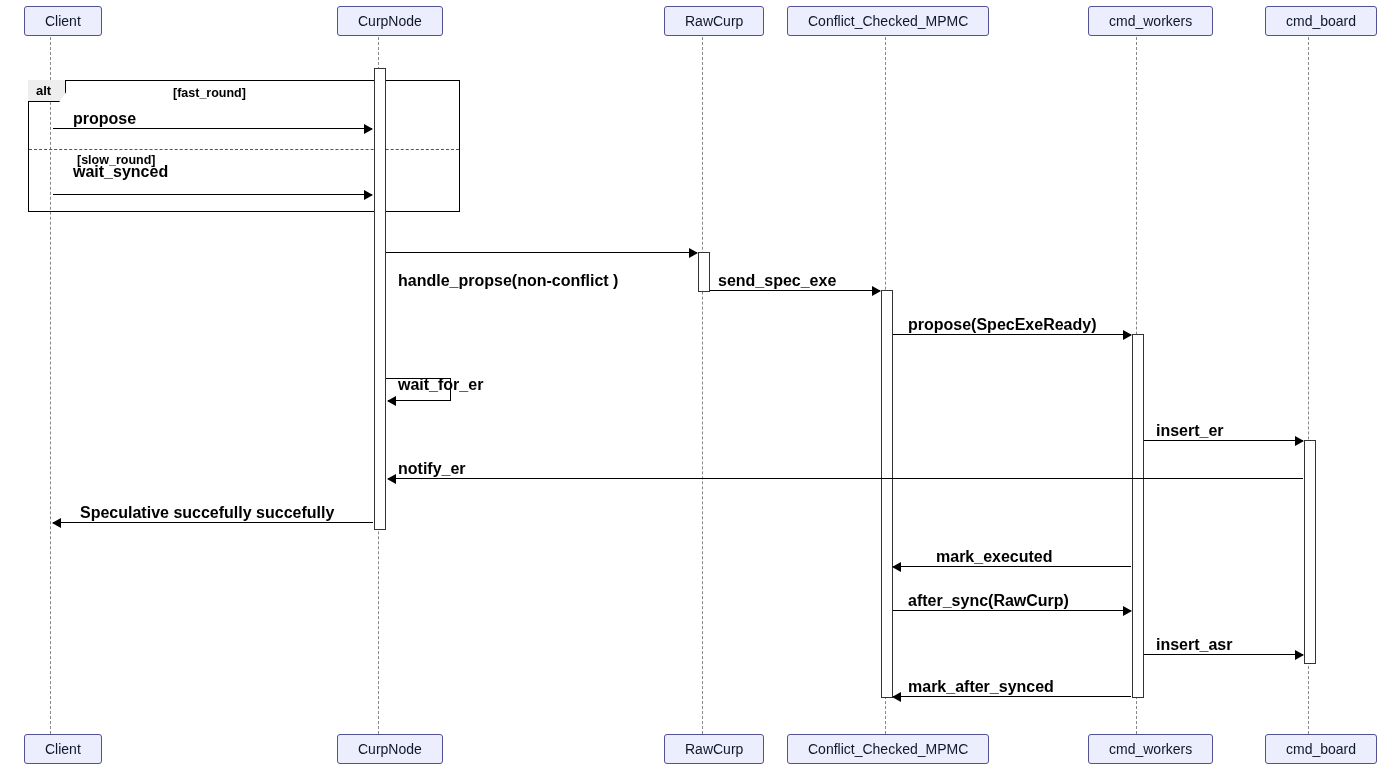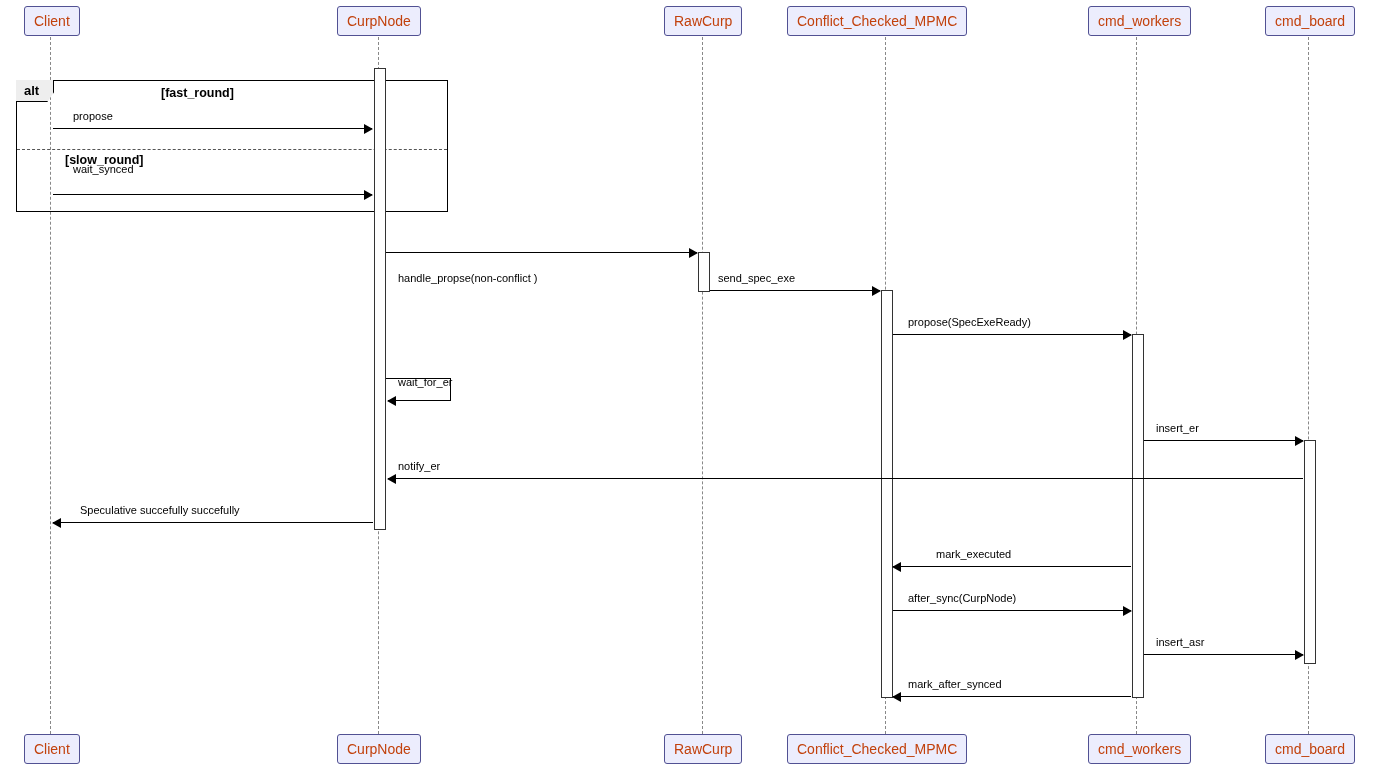--- a/index.html
+++ b/index.html
@@ -10,41 +10,42 @@
     background: #fff;
     width: 1400px;
     height: 773px;
     position: relative;
   }
   .participant {
     position: absolute;
     background: #ecedfd;
     border: 1.2px solid #515193;
     border-radius: 3px;
-    padding: 6px 9px;
+    padding: 6px 20px;
     font-size: 14px;
-    color: #c2410c;
+    color: #0f172a;
     text-align: center;
     white-space: nowrap;
   }
   .lifeline {
     position: absolute;
     border-left: 1.5px dashed #888;
   }
   .activation {
     position: absolute;
     background: #fff;
     border: 1.2px solid #333;
     width: 10px;
   }
   .msg-label {
     position: absolute;
-    font-size: 11px;
+    font-size: 16px;
     white-space: nowrap;
     color: #000;
+    font-weight: bold;
   }
   .arrow {
     position: absolute;
     height: 0;
     border-top: 1.3px solid #000;
   }
   .arrow.right::after {
     content: '';
     position: absolute;
     right: -1px;
@@ -58,20 +59,21 @@
     position: absolute;
     left: -1px;
     top: -5px;
     border-right: 9px solid #000;
     border-top: 5px solid transparent;
     border-bottom: 5px solid transparent;
   }
   .alt-frame {
     position: absolute;
     border: 1.5px solid #000;
+    margin-left: 12px;
   }
   .alt-label {
     position: absolute;
     top: -1px;
     left: -1px;
     background: #eee;
     border: 1px solid #000;
     border-left: none;
     border-top: none;
     font-weight: bold;
@@ -158,20 +160,20 @@
 
 <div class="msg-label" style="left:398px; top:460px;">notify_er</div>
 <div class="arrow left" style="left:388px; top:478px; width:915px;"></div>
 
 <div class="msg-label" style="left:80px; top:504px;">Speculative succefully succefully</div>
 <div class="arrow left" style="left:53px; top:522px; width:320px;"></div>
 
 <div class="msg-label" style="left:936px; top:548px;">mark_executed</div>
 <div class="arrow left" style="left:893px; top:566px; width:238px;"></div>
 
-<div class="msg-label" style="left:908px; top:592px;">after_sync(CurpNode)</div>
+<div class="msg-label" style="left:908px; top:592px;">after_sync(RawCurp)</div>
 <div class="arrow right" style="left:893px; top:610px; width:238px;"></div>
 
 <div class="msg-label" style="left:1156px; top:636px;">insert_asr</div>
 <div class="arrow right" style="left:1144px; top:654px; width:159px;"></div>
 
 <div class="msg-label" style="left:908px; top:678px;text-align:right;">mark_after_synced</div>
 <div class="arrow left" style="left:893px; top:696px; width:238px;"></div>
 
 </body></html>

